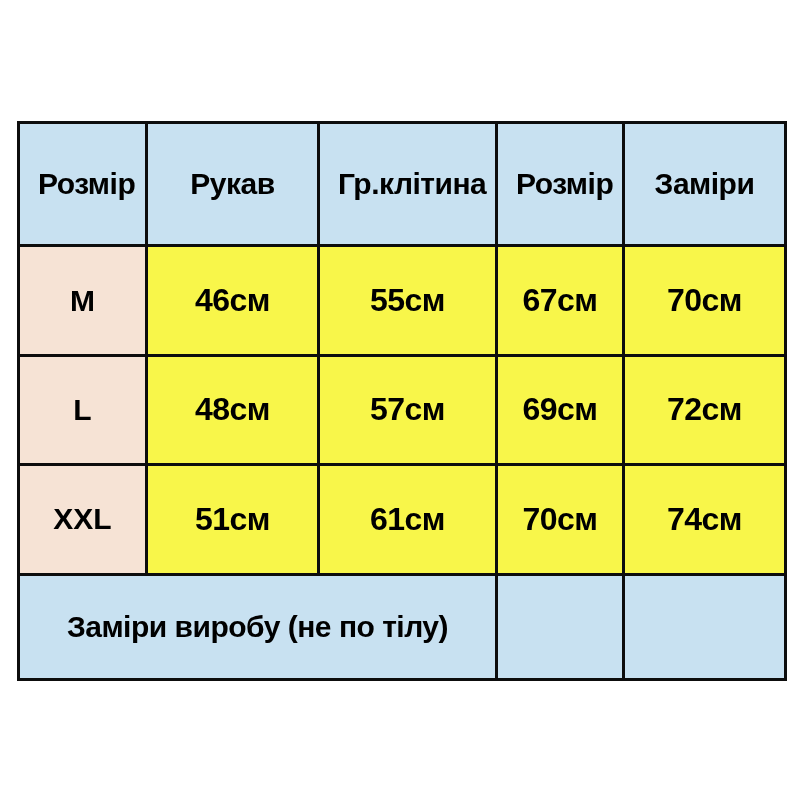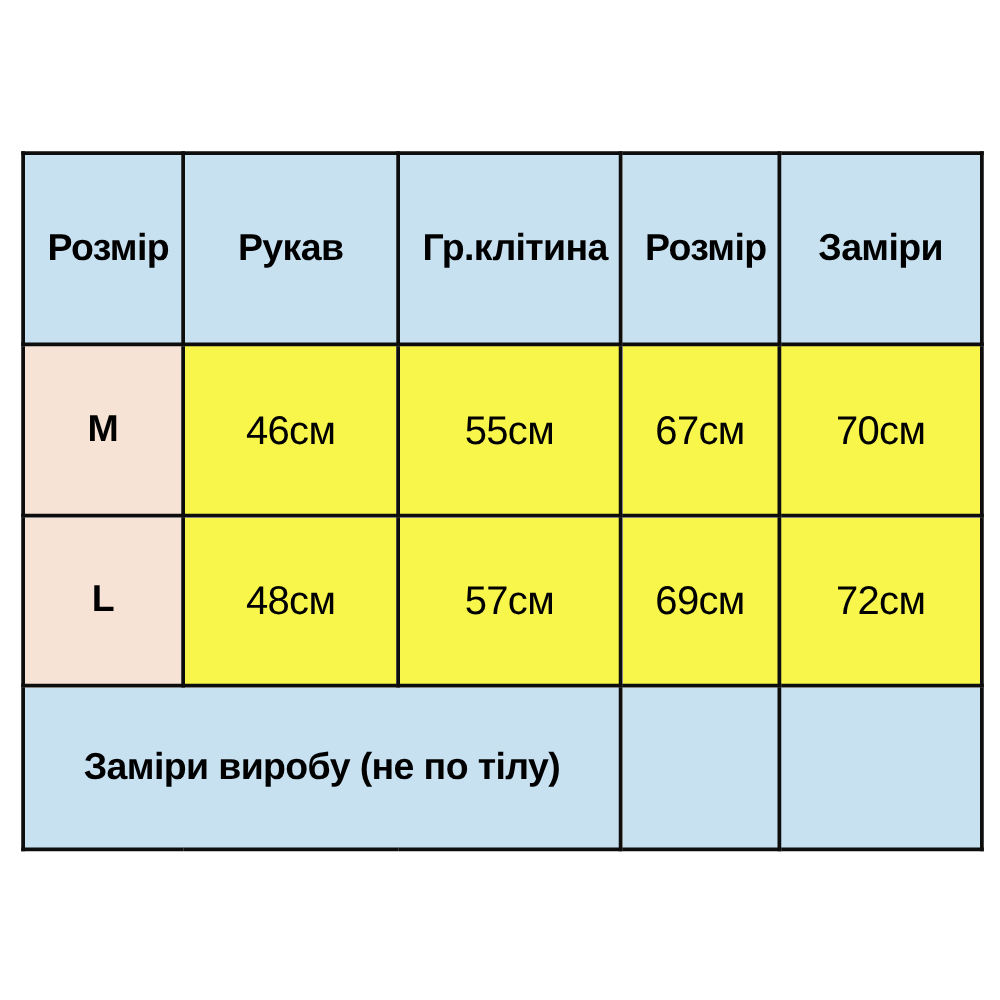--- a/index.html
+++ b/index.html
@@ -45,21 +45,21 @@
     font-size: 30px;
     letter-spacing: -0.5px;
   }
   td.size-cell {
     background: var(--pink, #f6e3d5);
     font-weight: 700;
     font-size: 30px;
   }
   td.value-cell {
     background: var(--yellow, #f8f64a);
-    font-weight: 400;
+    font-weight: 700;
     font-size: 32px;
     letter-spacing: -0.5px;
   }
   tr.footer-row td {
     background: var(--blue, #c8e1f1);
   }
   td.footer-note {
     text-align: left;
     padding-left: 22px;
     font-weight: 700;
@@ -99,20 +99,27 @@
 
       <tr class="data-row">
         <td class="size-cell">L</td>
         <td class="value-cell">48см</td>
         <td class="value-cell">57см</td>
         <td class="value-cell">69см</td>
         <td class="value-cell">72см</td>
       </tr>
 
 
+      <tr class="data-row">
+        <td class="size-cell">XXL</td>
+        <td class="value-cell">51см</td>
+        <td class="value-cell">61см</td>
+        <td class="value-cell">70см</td>
+        <td class="value-cell">74см</td>
+      </tr>
 
 
       <tr class="footer-row">
         <td class="footer-note" colspan="3">Заміри виробу (не по тілу)</td>
         <td></td>
         <td></td>
       </tr>
     </tbody>
   </table>
 </div>

